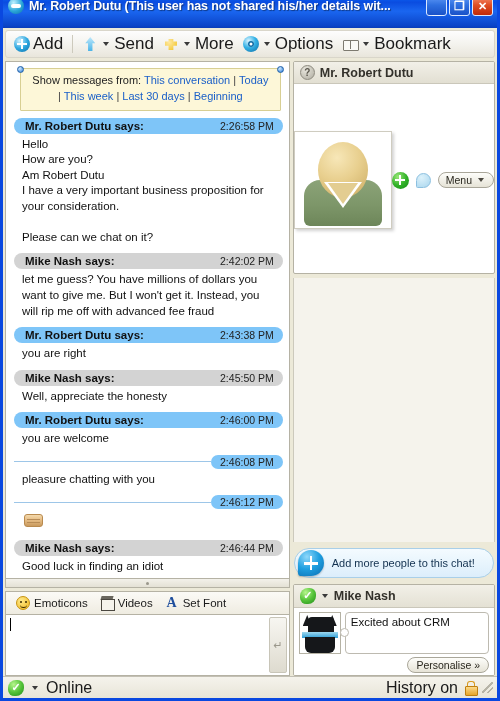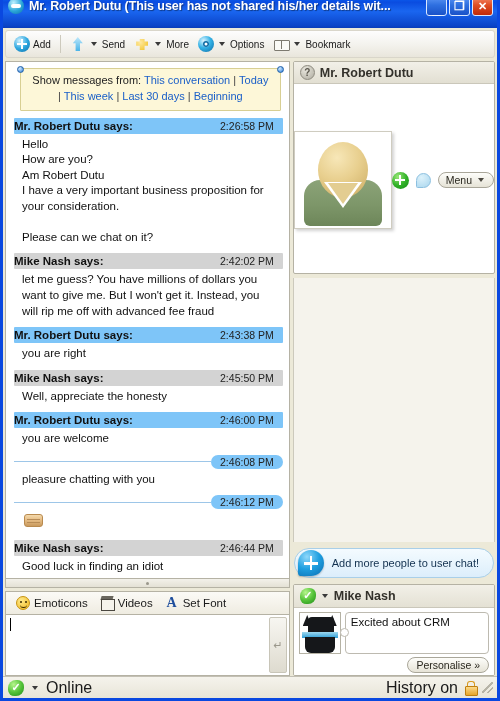--- a/index.html
+++ b/index.html
@@ -53,21 +53,21 @@
   
   .toolbar {
     flex: 0 0 28px; height: 28px;
     background: linear-gradient(to bottom,#fdfdfd 0%,#f4f3ee 50%,#e9e6dc 100%);
     border-bottom: 1px solid #c3c0b4;
     display: flex; align-items: center; padding: 0 4px; gap: 1px;
     margin: 2px 2px 0 2px;
     border: 1px solid #d9d6ca; border-radius: 3px;
   }
   .tbitem { display: flex; align-items: center; padding: 2px 4px; gap: 3px; cursor: default; }
-  .tblabel { font-size: 10px; color: #1a1a1a; }
+  .tblabel { font-size: 17px; color: #1a1a1a; }
   .tbsep { width: 1px; height: 18px; background: #cdcabd; margin: 0 4px; }
   .caret { width: 0; height: 0; border-left: 3.5px solid transparent; border-right: 3.5px solid transparent;
            border-top: 4px solid #3a3a3a; margin: 0 2px; }
   .ic { width: 16px; height: 16px; position: relative; flex: 0 0 16px; }
   .ic-add { border-radius: 50%;
     background: radial-gradient(circle at 35% 30%,#d6f3ff 0%,#2fa8e0 50%,#0b6ea8 100%); }
   .ic-add::after { content:""; position:absolute; left:7px; top:3px; width:2px; height:10px; background:#fff; }
   .ic-add::before { content:""; position:absolute; left:3px; top:7px; width:10px; height:2px; background:#fff; }
   .ic-send { background: none; }
   .ic-send::after {
@@ -105,21 +105,21 @@
     position: relative; border-radius: 1px;
   }
   .banner .pin { position:absolute; width:7px; height:7px; border-radius:50%; top:-3px;
     background: radial-gradient(circle at 35% 30%,#cfe9ff,#2f7fd8); border:1px solid #1f5fa8; }
   .banner .pin.l { left: -4px; } .banner .pin.r { right: -4px; }
   .banner a { color: #1a5fc8; text-decoration: none; cursor: pointer; }
   .banner .sep { color: #444; }
   .msg { margin: 0 4px 0 6px; }
   .hdr {
     display: flex; align-items: center; justify-content: space-between;
-    border-radius: 1px; padding: 2px 9px 2px 0; margin-top: 7px;
+    border-radius: 8px; padding: 2px 9px 2px 11px; margin-top: 7px;
     font-size: 11.5px;
   }
   .hdr.self { background: #7ec5f8; }
   .hdr.other { background: #d3d3d3; }
   .hdr .who { font-weight: bold; color: #111; }
   .hdr .time { font-size: 10.5px; color: #222; font-weight: normal; }
   .hdr-line {
     display: flex; align-items: center; margin-top: 7px; gap: 0;
   }
   .hdr-line .rule { flex: 1; height: 1px; background: #9dc6e8; }
@@ -481,21 +481,21 @@
               <span class="caret"></span>
             </span>
           </div>
         </div>
       </div>
 
       <div class="right-filler"></div>
 
       <div class="addpeople">
         <span class="ic-bubble-plus"></span>
-        <span class="lbl">Add more people to user chat!</span>
+        <span class="lbl">Add more people to this chat!</span>
       </div>
 
       <div class="panel buddy-panel">
         <div class="buddy-hdr">
           <span class="ic-online"></span>
           <span class="caret"></span>
           <span class="name">Mike Nash</span>
         </div>
         <div class="buddy-body">
           <div class="buddy-av">

